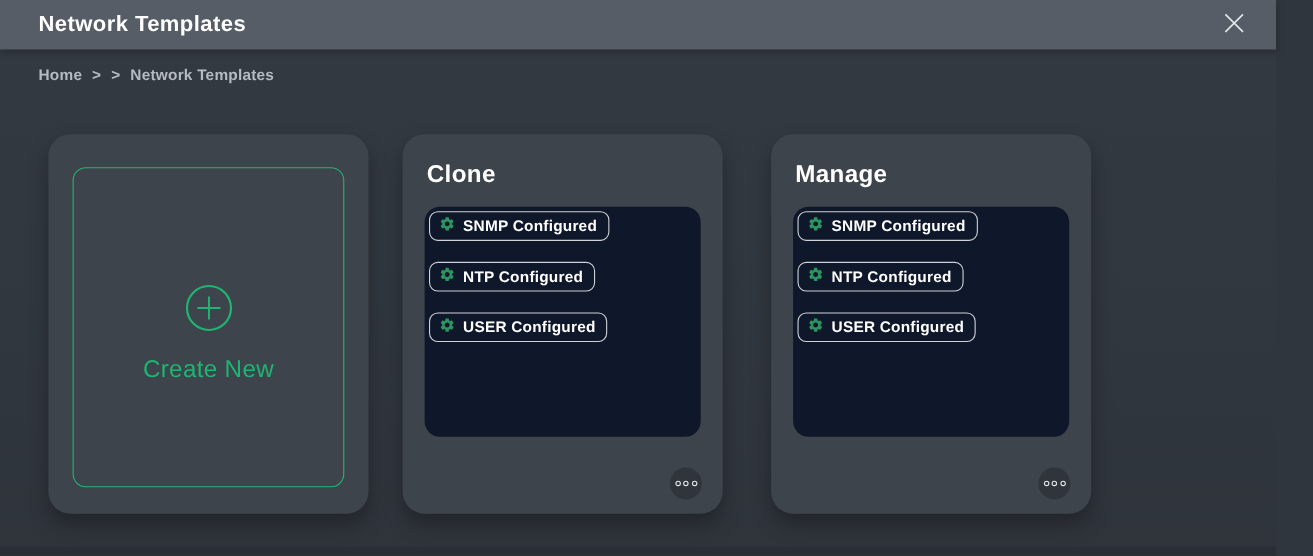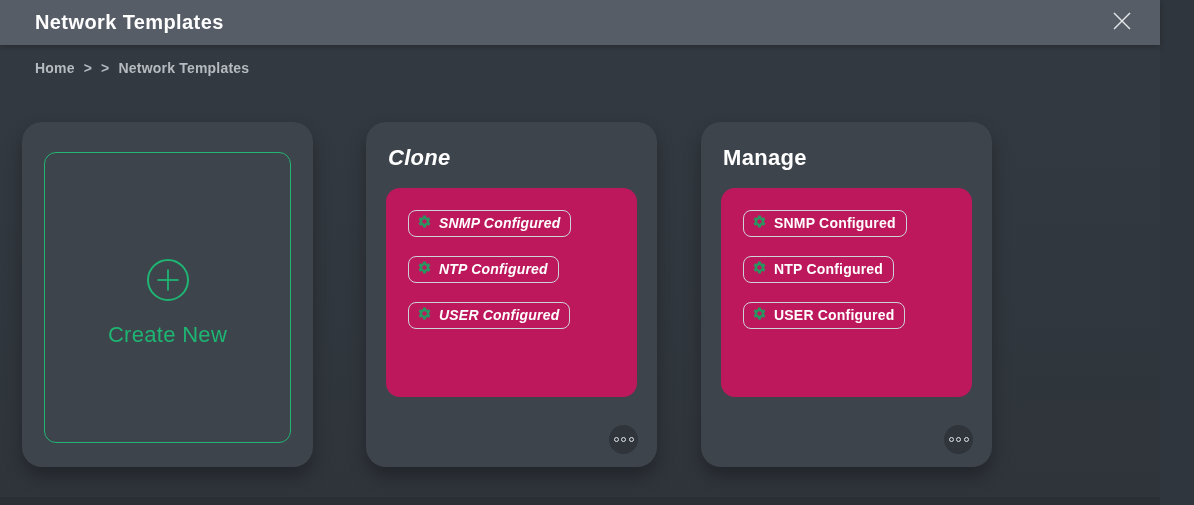--- a/index.html
+++ b/index.html
@@ -61,22 +61,22 @@
   
   .card {
     position: absolute;
     top: 122px;
     width: 291px;
     height: 345px;
     background: #3e444b;
     border-radius: 20px;
     box-shadow: 0 10px 18px rgba(0,0,0,0.28);
   }
-  .card.create { left: 22px; cursor: pointer; }
-  .card.t1 { left: 366px; font-style: italic; }
+  .card.create { left: 44px; cursor: pointer; }
+  .card.t1 { left: 366px; }
   .card.t2 { left: 701px; }
 
   
   .create-inner {
     position: absolute;
     left: 22px; right: 22px; top: 30px; bottom: 24px;
     border: 1px solid #22b573;
     border-radius: 12px;
     display: flex;
     flex-direction: column;
@@ -99,23 +99,23 @@
     color: #ffffff;
     font-size: 22px;
     font-weight: 700;
     letter-spacing: 0.3px;
   }
   .config-panel {
     position: absolute;
     left: 20px; right: 20px;
     top: 66px;
     height: 209px;
-    background: #be185d;
+    background: #0f172a;
     border-radius: 14px;
-    padding: 22px;
+    padding: 4px;
     display: flex;
     flex-direction: column;
     align-items: flex-start;
     gap: 19px;
   }
   .badge {
     display: inline-flex;
     align-items: center;
     gap: 7px;
     padding: 3px 10px 4px 8px;

